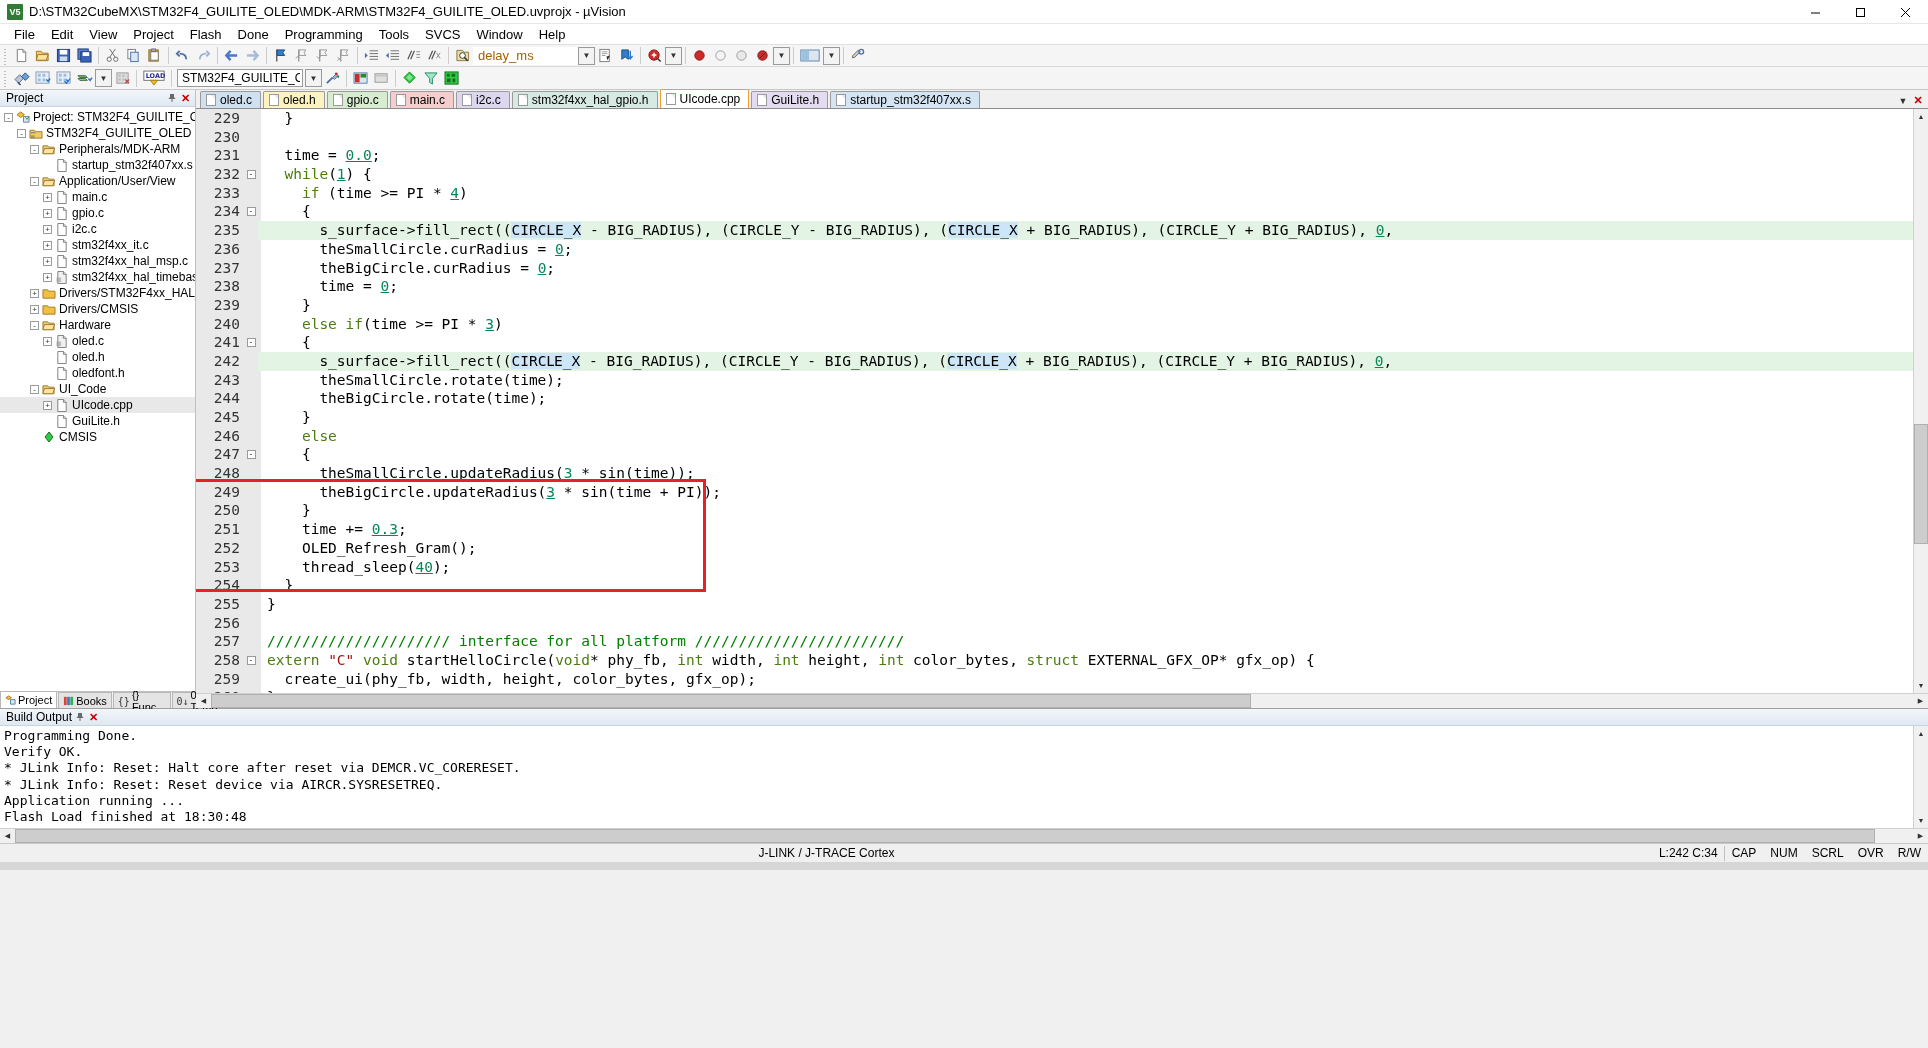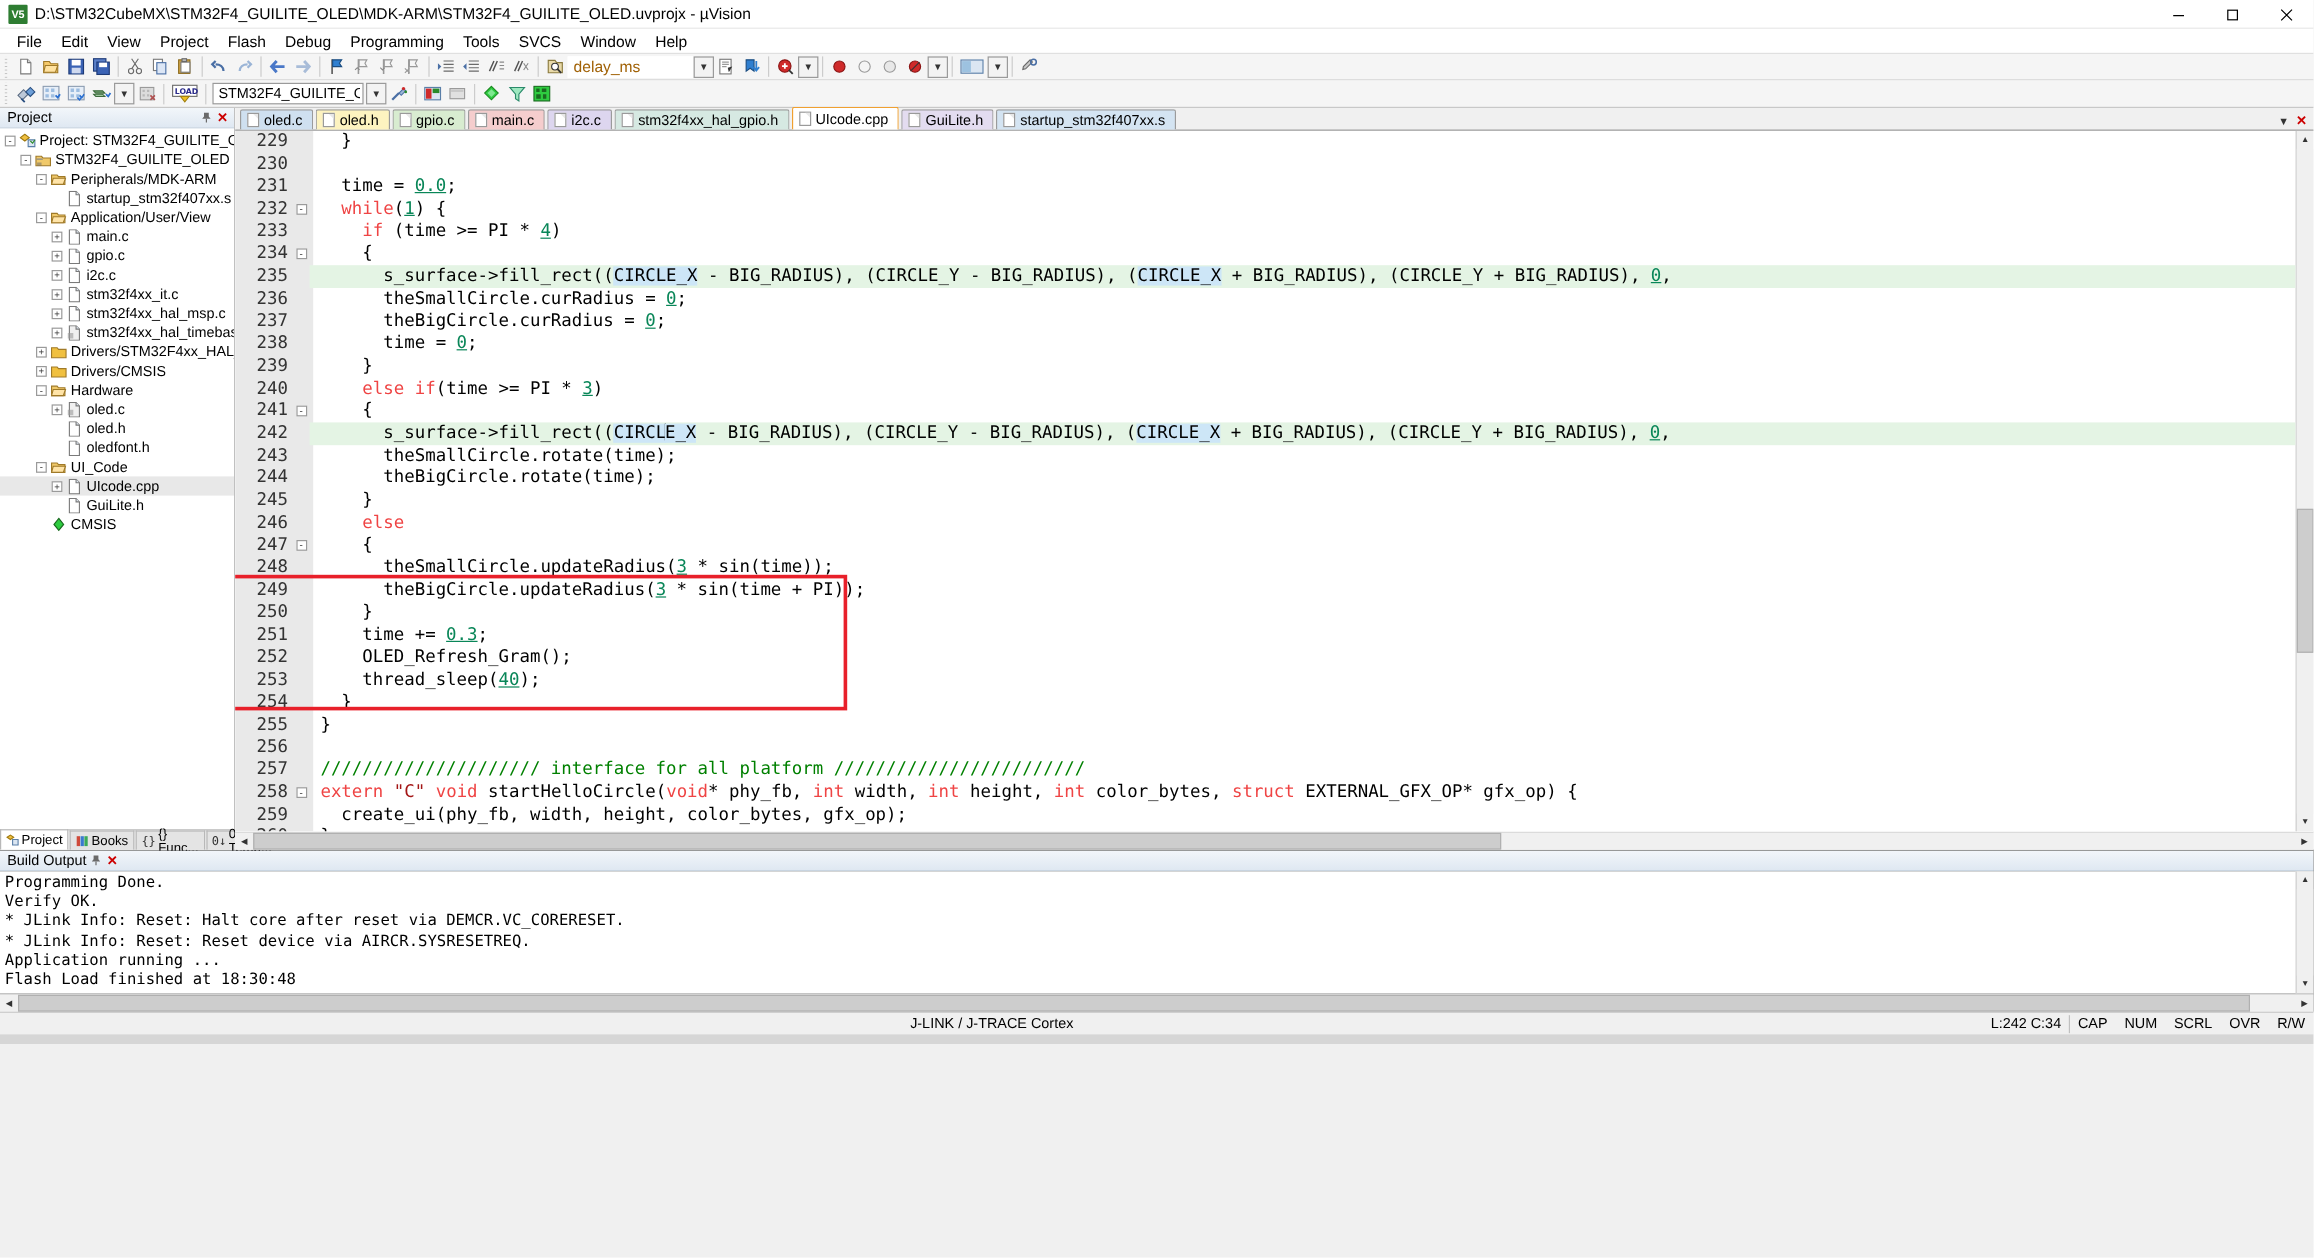--- a/index.html
+++ b/index.html
@@ -131,21 +131,21 @@
   .fold{
     width:14px;flex:none;background:#e9e9e9;display:flex;align-items:center;justify-content:center;
     position:relative;
   }
   .foldbox{width:9px;height:9px;border:1px solid #9a9a9a;background:#fff;font-size:8px;
            line-height:7px;text-align:center;color:#333;}
   .ctext{padding-left:9px;flex:1;white-space:pre;color:#000;}
   .gutter-strip{position:absolute;left:0;top:0;bottom:0;width:65px;background:#e9e9e9;z-index:0;}
 
   
-  .kw{color:#ef4444;}
+  .kw{color:#4d7c0f;}
   .num{color:#098658;text-decoration:underline;}
   .cmt{color:#008000;}
   .str{color:#a31515;}
   .sel{background:#cde6f7;}
   .caret{display:inline-block;width:1px;height:14px;background:#000;vertical-align:-2px;margin:0 -1px;}
 
   .hscroll{
     height:15px;background:#f0f0f0;border-top:1px solid #d0d0d0;display:flex;align-items:center;
   }
   .hs-btn{width:15px;height:14px;display:flex;align-items:center;justify-content:center;font-size:7px;color:#333;background:#f0f0f0;}
@@ -159,21 +159,21 @@
   .vs-btn{width:14px;height:15px;display:flex;align-items:center;justify-content:center;font-size:7px;color:#333;}
   .vs-track{flex:1;width:14px;position:relative;background:#f0f0f0;}
   .vs-thumb{position:absolute;left:0;width:14px;background:#cdcdcd;border:1px solid #b0b0b0;}
 
   
   .annot{
     position:absolute;border:3px solid #e8202a;pointer-events:none;z-index:30;
   }
 
   
-  .build-panel{height:135px;display:flex;flex-direction:column;background:#000000;border-top:1px solid #a0a0a0;}
+  .build-panel{height:135px;display:flex;flex-direction:column;background:#fde047;border-top:1px solid #a0a0a0;}
   .build-head{
     height:17px;background:linear-gradient(to bottom,#f2f6fa,#dfe8f2);
     display:flex;align-items:center;padding:0 3px 0 6px;font-size:12px;
     border-bottom:1px solid #c8d4e0;
   }
   .build-body{flex:1;display:flex;background:#fff;overflow:hidden;}
   .build-text{
     flex:1;margin:0;padding:2px 0 0 4px;
     font-family:"DejaVu Sans Mono","Liberation Mono",monospace;
     font-size:13px;line-height:16.2px;color:#000;white-space:pre;
@@ -219,21 +219,21 @@
     </div>
   </div>
 </div>
 
 <div class="menubar">
   <div class="menu-item">File</div>
   <div class="menu-item">Edit</div>
   <div class="menu-item">View</div>
   <div class="menu-item">Project</div>
   <div class="menu-item">Flash</div>
-  <div class="menu-item">Debug</div>
+  <div class="menu-item">Done</div>
   <div class="menu-item">Programming</div>
   <div class="menu-item">Tools</div>
   <div class="menu-item">SVCS</div>
   <div class="menu-item">Window</div>
   <div class="menu-item">Help</div>
 </div>
 
 <div class="toolbar">
   <div class="grip"></div>
 

